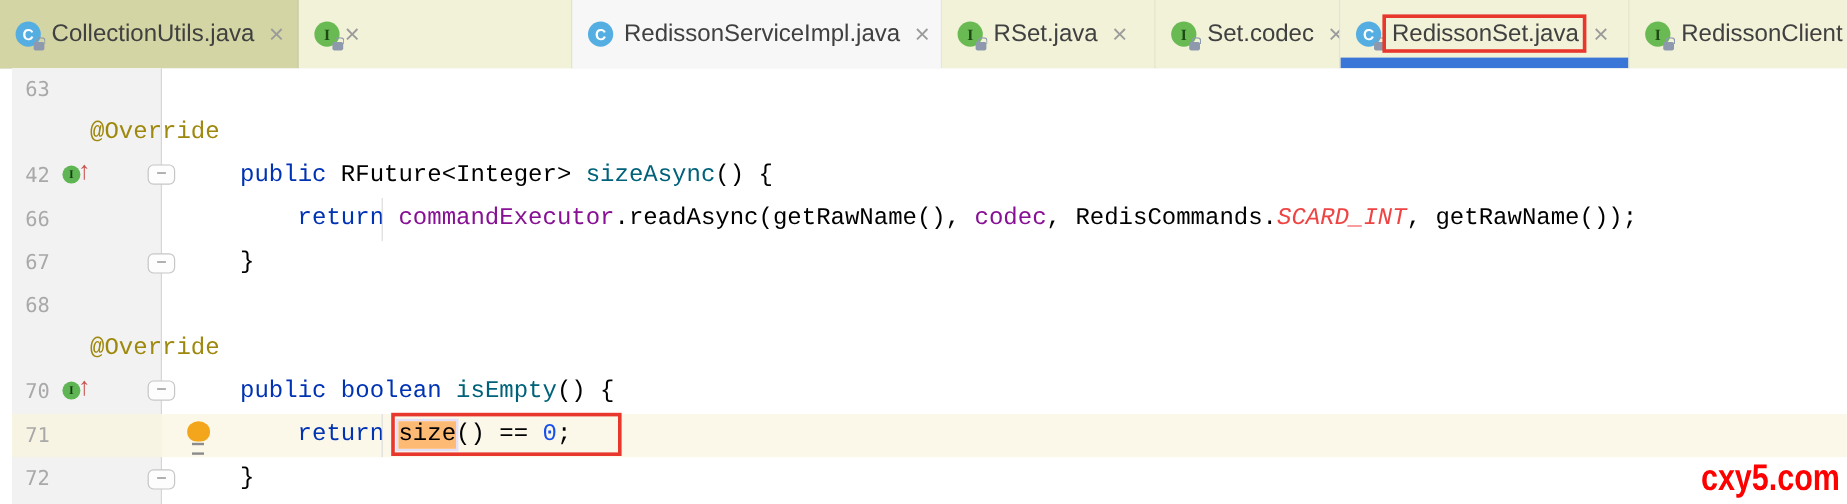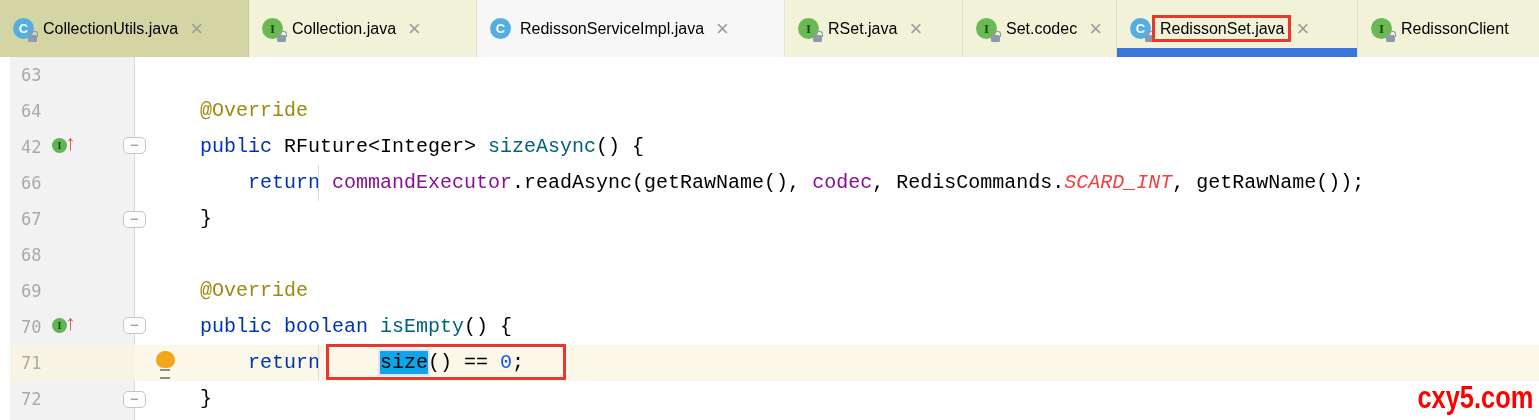--- a/index.html
+++ b/index.html
@@ -10,21 +10,21 @@
   
   .tabbar { position:absolute; left:0; top:0; width:1539px; height:57px;
             display:flex; background:#ececec; border-bottom:1px solid #d2d2d2; }
   .tab { position:relative; height:57px; display:flex; align-items:center;
          padding:0 10px 0 13px; flex:0 0 auto; overflow:hidden; cursor:pointer;
          border-right:1px solid rgba(0,0,0,0.07); }
   .tab.olive  { background:#d3d6a4; }
   .tab.yellow { background:#f2f2d9; }
   .tab.gray   { background:#f7f7f7; }
   .tab.grow   { flex:1 1 auto; border-right:none; }
-  .tlabel { font-size:16px; color:#000000; margin:0 8px 0 9px; white-space:nowrap; }
+  .tlabel { font-size:20px; color:#404040; margin:0 8px 0 9px; white-space:nowrap; }
   .tclose { font-size:22px; color:#9b9b9b; margin-left:4px; line-height:20px; }
   .underline { position:absolute; left:0; right:0; bottom:0; height:9px; }
 
   
   .ticon { position:relative; width:21px; height:21px; border-radius:50%;
            flex:0 0 21px; display:flex; align-items:center; justify-content:center; }
   .ticon.class     { background:#55aee1; color:#ffffff; font-size:13px; font-weight:bold; }
   .ticon.interface { background:#69ba52; color:#1d4a14; font-size:13px; font-weight:bold;
                      font-family:"Liberation Serif", serif; }
   .lock { position:absolute; right:-3px; bottom:-3px; width:9px; height:7px;
@@ -73,21 +73,21 @@
                  border-top:2px solid #8c8c8c; border-bottom:2px solid #8c8c8c; }
 
   
   .tk-keyword    { color:#0033b3; }
   .tk-annotation { color:#9e880d; }
   .tk-method     { color:#00627a; }
   .tk-field      { color:#871094; }
   .tk-field_static { color:#ef4444; font-style:italic; }
   .tk-number     { color:#1750eb; }
   .tk-plain      { color:#000000; }
-  .hl-ident { background:#0ea5e9; box-shadow:0 0 0 2px #e5dff7;margin-left:48px; }
+  .hl-ident { background:#fdba74; box-shadow:0 0 0 2px #e5dff7; }
 
   
   .red-box { position:relative; }
   .red-box::after { content:""; position:absolute; left:-6px; right:-42px; top:-7px;
                     bottom:-6px; border:3px solid #e8382e; pointer-events:none; }
 
   
   .watermark { position:absolute; right:6px; bottom:4px; font-size:31px; font-weight:bold;
                color:#fd0000; transform:scaleX(0.82); transform-origin:100% 50%;
                font-family:"Liberation Sans", sans-serif; letter-spacing:0px; }
@@ -97,21 +97,20 @@
 
 <div id="stage">
   <div class="tabbar" id="tabbar">
       <div class="tab olive" style="flex-basis: 249px;">
         <span class="ticon class">C<span class="lock"></span></span>
         <span class="tlabel">CollectionUtils.java</span>
         <span class="tclose">×</span>
       </div>
       <div class="tab yellow" style="flex-basis: 228px;">
         <span class="ticon interface">I<span class="lock"></span></span>
-        <span class="tlabel">Collection.java</span>
         <span class="tclose">×</span>
       </div>
       <div class="tab gray" style="flex-basis: 308px;">
         <span class="ticon class">C</span>
         <span class="tlabel">RedissonServiceImpl.java</span>
         <span class="tclose">×</span>
       </div>
       <div class="tab yellow" style="flex-basis: 178px;">
         <span class="ticon interface">I<span class="lock"></span></span>
         <span class="tlabel">RSet.java</span>
@@ -135,23 +134,20 @@
     </div>
   <div class="editor" id="editor">
     <div class="gutterbg"></div>
   <div class="row">
         <div class="gutter">
           <span class="lnum">63</span>
         </div>
         <div class="codecell"></div>
       </div>
       <div class="row">
-        <div class="gutter">
-          <span class="lnum">64</span>
-        </div>
         <div class="codecell"><span class="tk-plain">    </span><span class="tk-annotation">@Override</span></div>
       </div>
       <div class="row">
         <div class="gutter">
           <span class="lnum">42</span>
           <span class="ovr">
             <span class="ball">I</span>
             <span class="arr">↑</span>
           </span>
         </div>
@@ -171,23 +167,20 @@
         <span class="fold close">−</span>
         <div class="codecell"><span class="tk-plain">    }</span></div>
       </div>
       <div class="row">
         <div class="gutter">
           <span class="lnum">68</span>
         </div>
         <div class="codecell"></div>
       </div>
       <div class="row">
-        <div class="gutter">
-          <span class="lnum">69</span>
-        </div>
         <div class="codecell"><span class="tk-plain">    </span><span class="tk-annotation">@Override</span></div>
       </div>
       <div class="row">
         <div class="gutter">
           <span class="lnum">70</span>
           <span class="ovr">
             <span class="ball">I</span>
             <span class="arr">↑</span>
           </span>
         </div>

